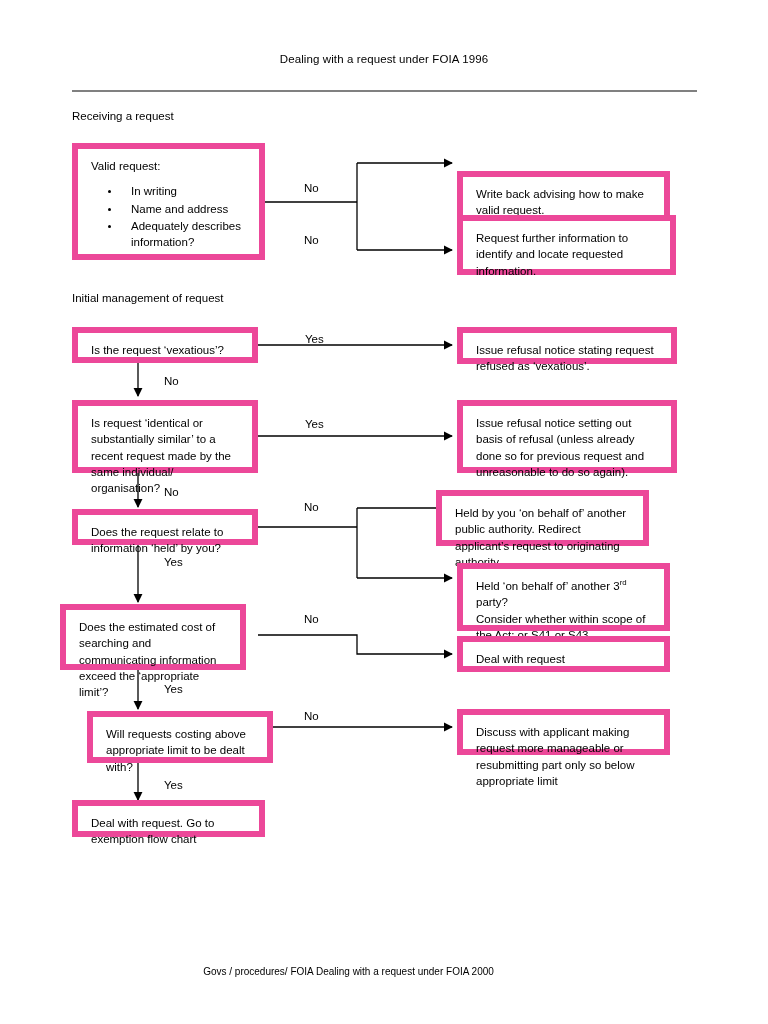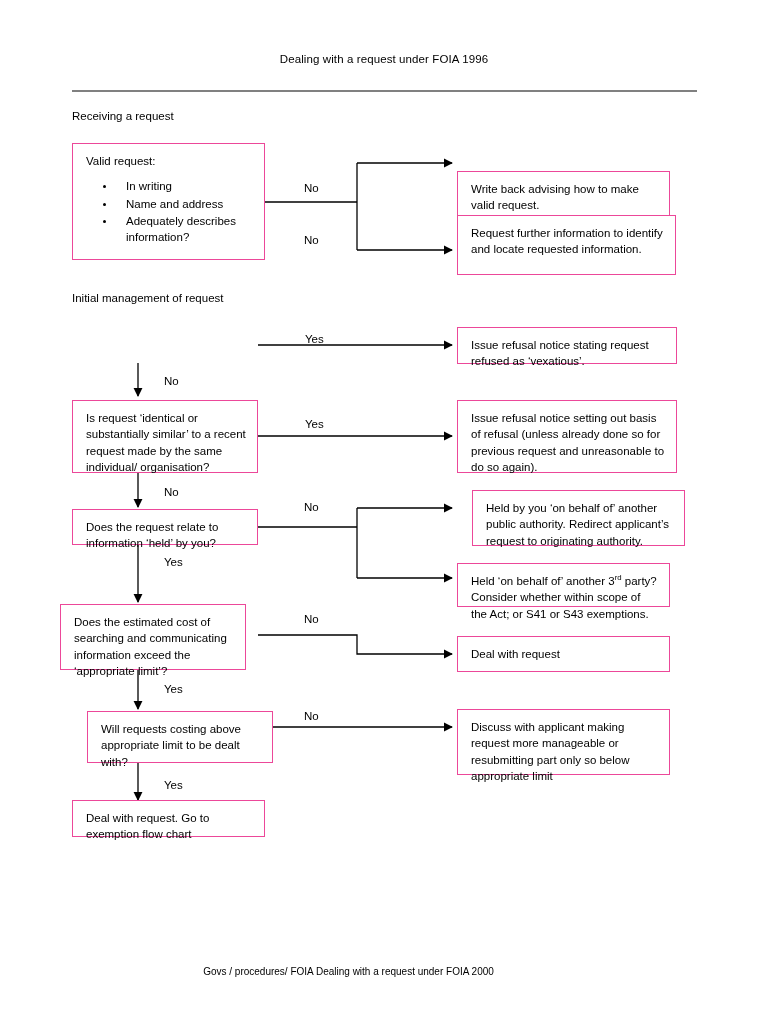--- a/index.html
+++ b/index.html
@@ -43,21 +43,21 @@
   .section-caption {
     position: absolute;
     font-size: 11.5px;
     white-space: nowrap;
   }
 
   
   .box {
     position: absolute;
     box-sizing: border-box;
-    border: 1px solid #ec4899;
+    border: 6px solid #ec4899;
     background: #ffffff;
     font-size: 11.5px;
     line-height: 1.42;
     padding: 9px 11px 9px 13px;
   }
   .box p {
     margin: 0;
   }
   .box ul {
     margin: 9px 0 0 0;
@@ -178,59 +178,62 @@
   </div>
 
   <div class="box" style="left:457px; top:143px; width:213px; height:60px;margin-top:28px;">
     <p>Write back advising how to make valid request.</p>
   </div>
 
   <div class="box" style="left:457px; top:215px; width:219px; height:60px;">
     <p>Request further information to identify and locate requested information.</p>
   </div>
 
+  <div class="box" style="left:72px; top:327px; width:186px; height:36px;">
+    <p>Is the request ‘vexatious’?</p>
+  </div>
 
   <div class="box" style="left:72px; top:400px; width:186px; height:73px;">
     <p>Is request ‘identical or substantially similar’ to a recent request made by the same individual/ organisation?</p>
   </div>
 
   <div class="box" style="left:457px; top:327px; width:220px; height:37px;">
     <p>Issue refusal notice stating request refused as ‘vexatious’.</p>
   </div>
 
   <div class="box" style="left:457px; top:400px; width:220px; height:73px;">
     <p>Issue refusal notice setting out basis of refusal (unless already done so for previous request and unreasonable to do so again).</p>
   </div>
 
   <div class="box" style="left:72px; top:509px; width:186px; height:36px;">
     <p>Does the request relate to information ‘held’ by you?</p>
   </div>
 
-  <div class="box" style="left:472px; top:490px; width:213px; height:56px;">
+  <div class="box" style="left:436px; top:490px; width:213px; height:56px;">
     <p>Held by you ‘on behalf of’ another public authority.  Redirect applicant’s request to originating authority.</p>
   </div>
 
-  <div class="box" style="left:457px; top:563px; width:213px; height:44px;">
+  <div class="box" style="left:457px; top:563px; width:213px; height:68px;">
     <p><span>Held ‘on behalf of’ another 3</span><sup>rd</sup><span> party?</span></p>
     <p>Consider whether within scope of the Act; or S41 or S43 exemptions.</p>
   </div>
 
   <div class="box" style="left:60px; top:604px; width:186px; height:66px;">
     <p>Does the estimated cost of searching and communicating information exceed the ‘appropriate limit’?</p>
   </div>
 
   <div class="box" style="left:457px; top:636px; width:213px; height:36px;">
     <p>Deal with request</p>
   </div>
 
   <div class="box" style="left:87px; top:711px; width:186px; height:52px;">
     <p>Will requests costing above appropriate limit to be dealt with?</p>
   </div>
 
-  <div class="box" style="left:457px; top:709px; width:213px; height:66px;">
+  <div class="box" style="left:457px; top:709px; width:213px; height:46px;">
     <p>Discuss with applicant making request more manageable or resubmitting part only so below appropriate limit</p>
   </div>
 
   <div class="box" style="left:72px; top:800px; width:193px; height:37px;">
     <p>Deal with request.  Go to exemption flow chart</p>
   </div>
 
   <div class="footer-note">Govs / procedures/ FOIA Dealing with a request under FOIA 2000</div>
 
 </div>

